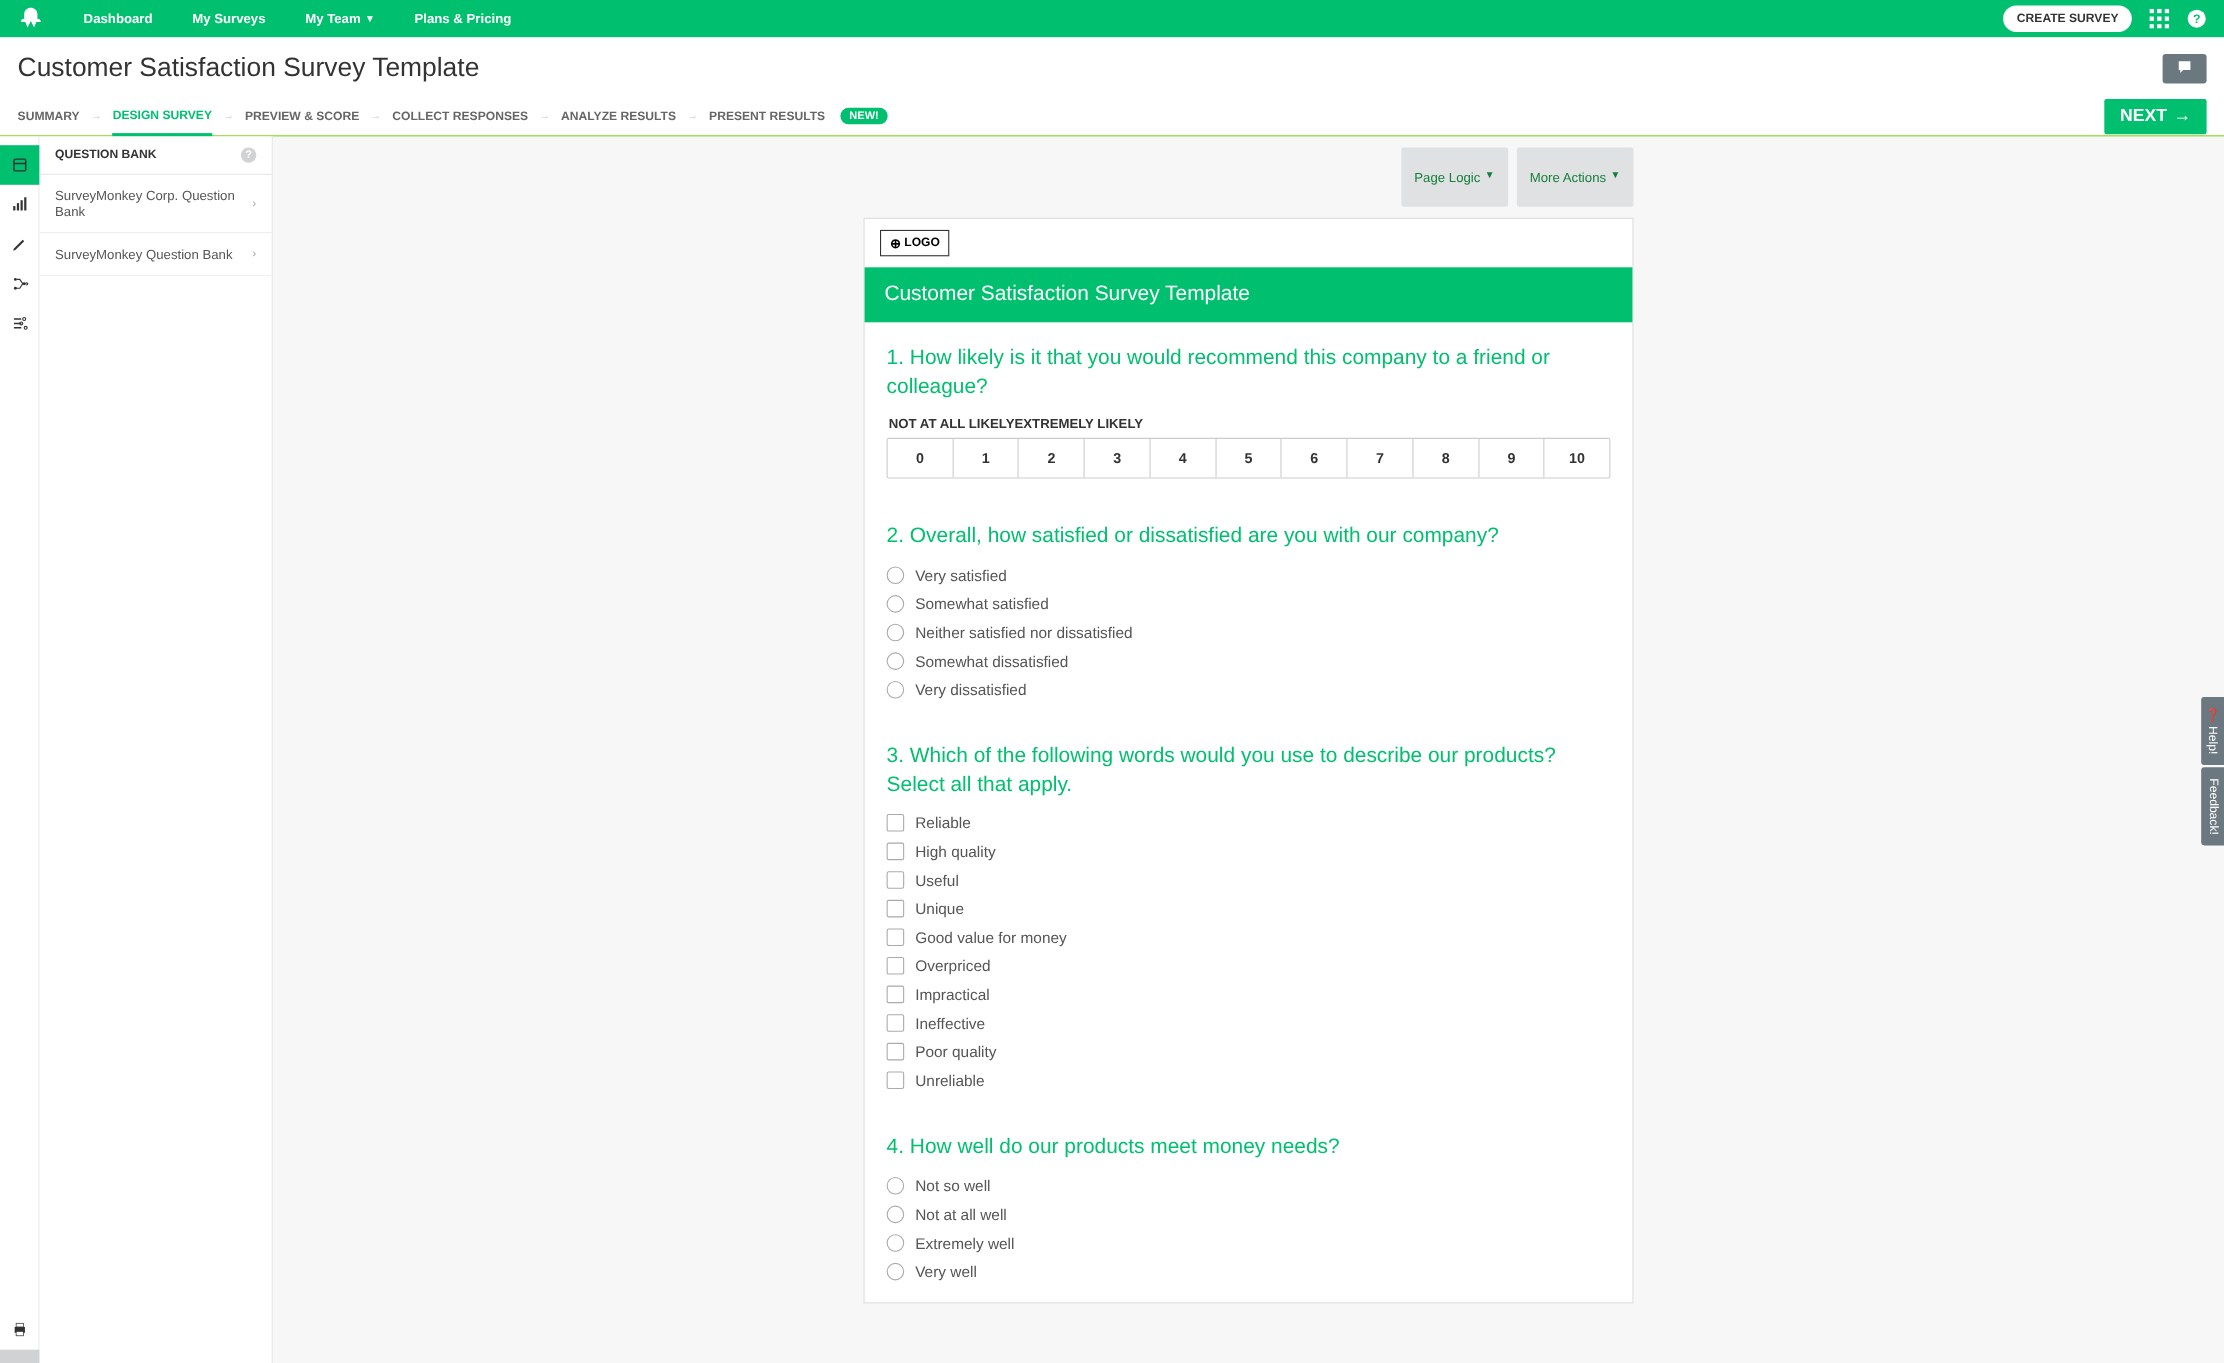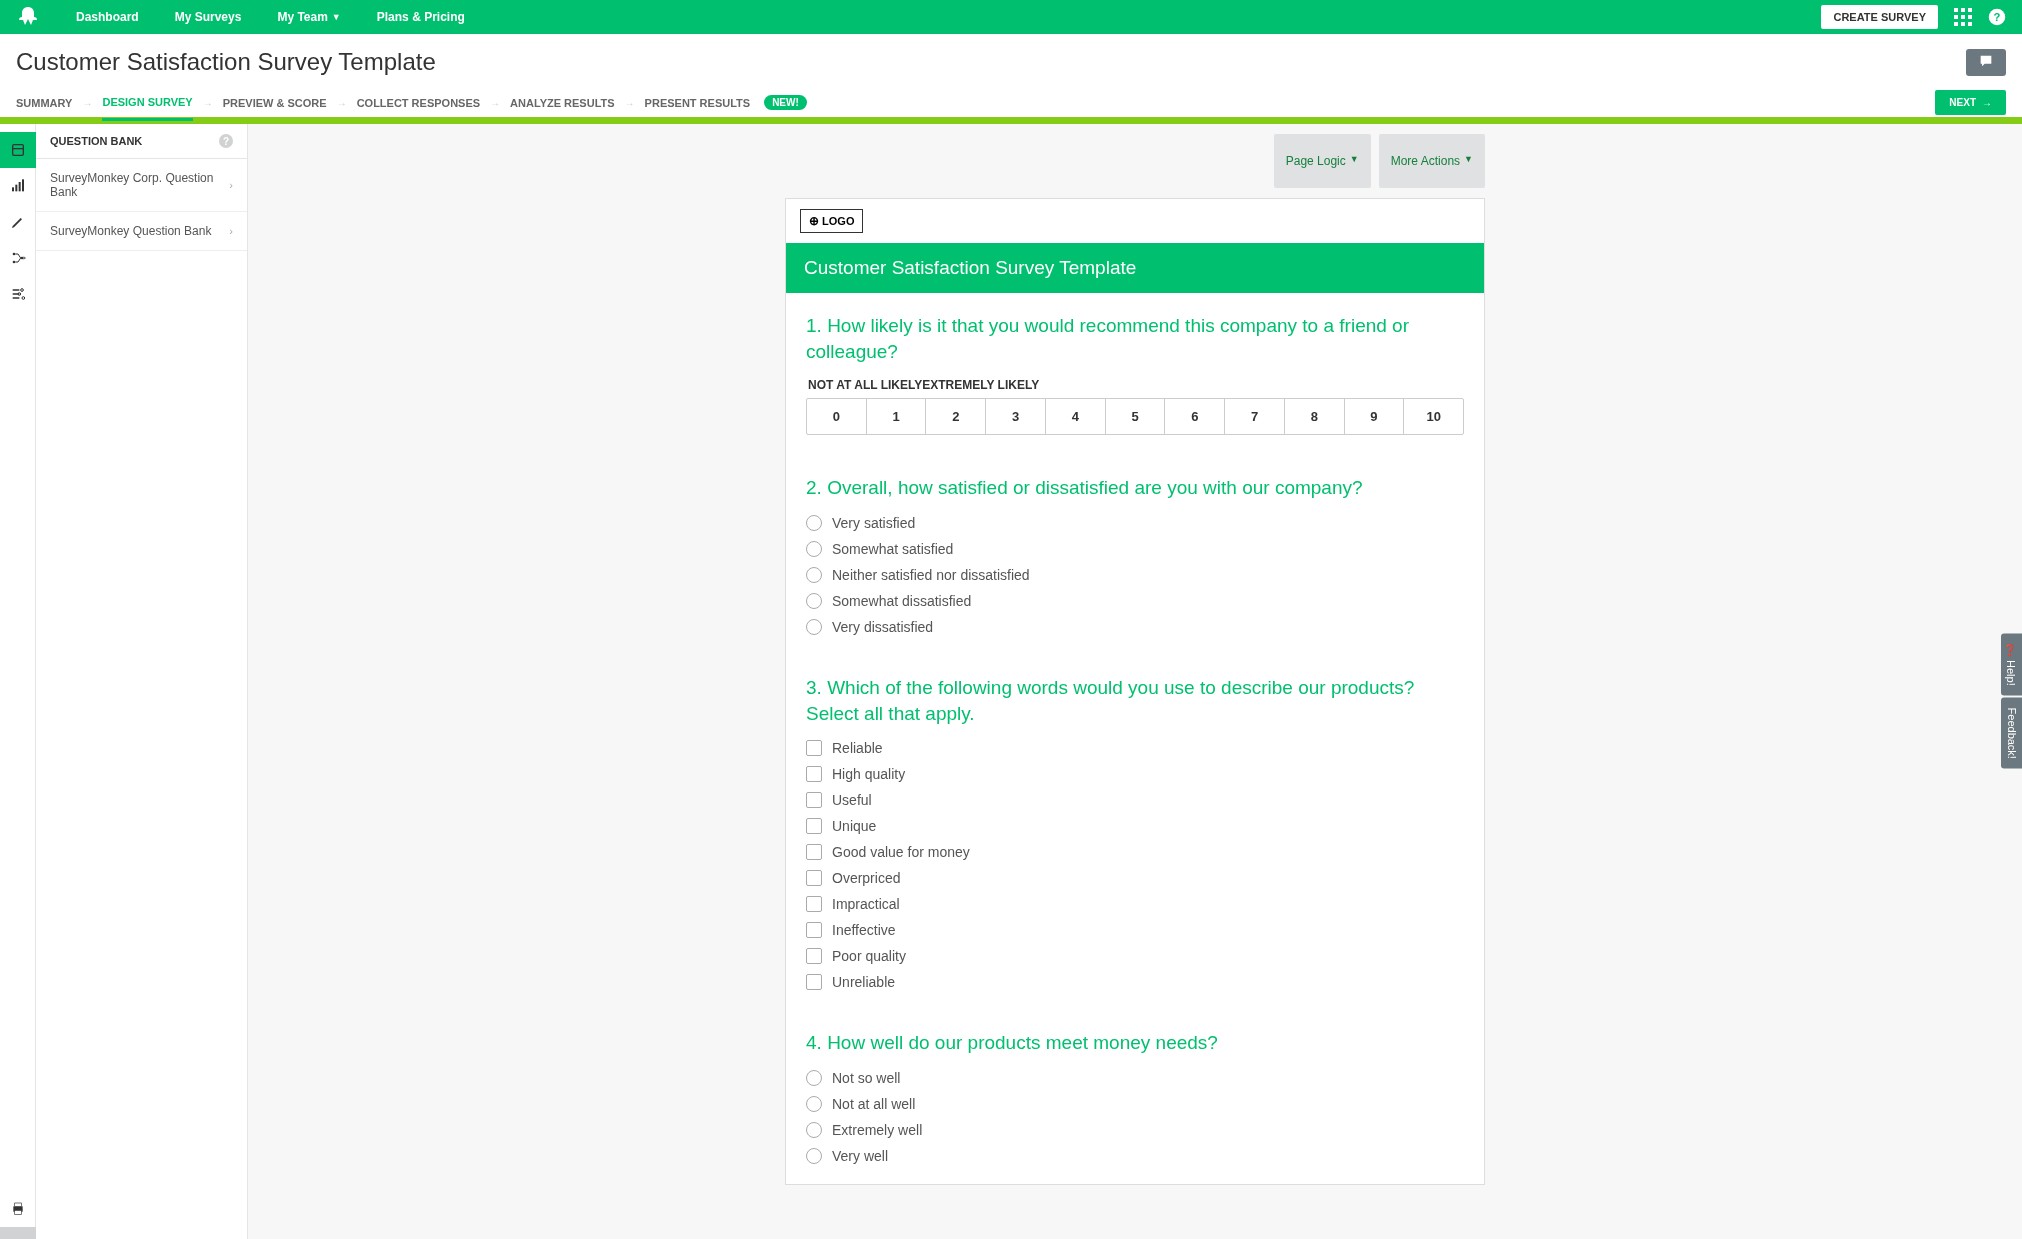--- a/index.html
+++ b/index.html
@@ -4,37 +4,37 @@
 <style>
 * { box-sizing: border-box; margin: 0; padding: 0; }
 body { font-family: -apple-system, BlinkMacSystemFont, "Segoe UI", Helvetica, Arial, sans-serif; background: #f7f7f7; color: #333; font-size: 13px; }
 
 
 .top-nav { background: #00bf6f; height: 34px; display: flex; align-items: center; padding: 0 16px; justify-content: space-between; }
 .top-nav-left { display: flex; align-items: center; gap: 36px; }
 .logo-icon { width: 24px; height: 24px; color: #fff; fill: #fff; }
 .nav-item { color: #fff; font-size: 12px; font-weight: 600; cursor: pointer; display: flex; align-items: center; gap: 4px; }
 .top-nav-right { display: flex; align-items: center; gap: 16px; }
-.create-btn { background: #fff; color: #333; border: none; padding: 6px 12px; font-size: 11px; font-weight: 700; border-radius: 2px; cursor: pointer; }
+.create-btn { background: #fff; color: #333; border: none; padding: 6px 12px; font-size: 11px; font-weight: 700; border-radius: 12px; cursor: pointer; }
 .apps-icon, .help-icon { width: 18px; height: 18px; color: #fff; fill: #fff; cursor: pointer; }
 
 
 .title-bar { background: #fff; padding: 14px 16px 12px 16px; display: flex; justify-content: space-between; align-items: center; }
 .page-title { font-size: 24px; font-weight: 400; color: #333; }
 .comment-btn { background: #6b787f; border: none; border-radius: 3px; padding: 4px 12px; cursor: pointer; }
 .comment-btn svg { width: 16px; height: 16px; fill: #fff; }
 
 
-.step-tabs { background: #fff; border-bottom: 7px solid #84cc16; display: flex; align-items: center; padding: 0 16px; justify-content: space-between; height: 36px; }
+.step-tabs { background: #fff; border-bottom: 1px solid #84cc16; display: flex; align-items: center; padding: 0 16px; justify-content: space-between; height: 36px; }
 .steps-left { display: flex; align-items: center; gap: 10px; }
 .step-item { font-size: 11px; font-weight: 700; color: #666; cursor: pointer; padding: 10px 0; position: relative; }
 .step-item.active { color: #00bf6f; border-bottom: 3px solid #00bf6f; margin-bottom: -1px; }
 .step-arrow { color: #ccc; font-size: 10px; }
 .new-badge { background: #00bf6f; color: #fff; font-size: 10px; font-weight: 700; padding: 2px 8px; border-radius: 10px; margin-left: 4px; }
-.next-btn { background: #00bf6f; color: #fff; border: none; padding: 7px 14px; font-size: 10px; font-weight: 700; border-radius: 2px; cursor: pointer; display: flex; align-items: center; gap: 6px; }
+.next-btn { background: #00bf6f; color: #fff; border: none; padding: 7px 14px; font-size: 16px; font-weight: 700; border-radius: 2px; cursor: pointer; display: flex; align-items: center; gap: 6px; }
 
 
 .main-body { display: flex; height: calc(100vh - 100px); position: relative; }
 
 
 .left-rail { width: 36px; background: #fff; border-right: 1px solid #e5e5e5; display: flex; flex-direction: column; align-items: center; padding-top: 8px; gap: 0; }
 .rail-icon { width: 36px; height: 36px; display: flex; align-items: center; justify-content: center; cursor: pointer; }
 .rail-icon.active { background: #00bf6f; }
 .rail-icon svg { width: 16px; height: 16px; fill: #333; }
 .rail-icon.active svg { fill: #fff; }

